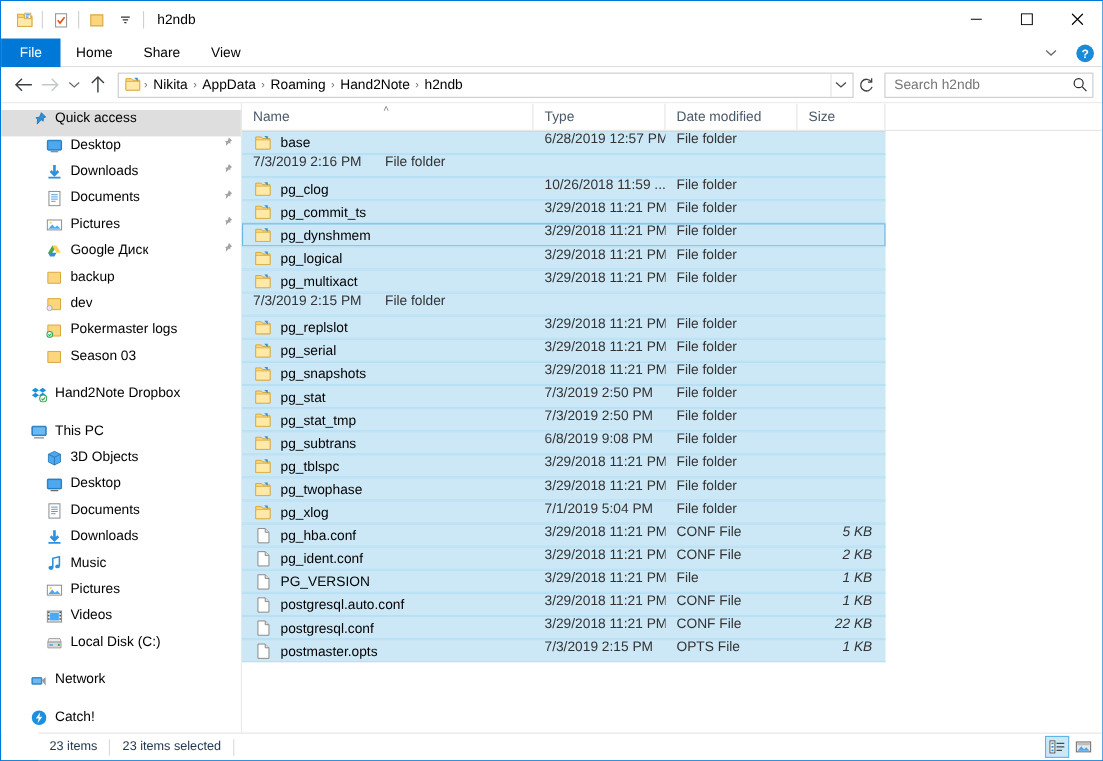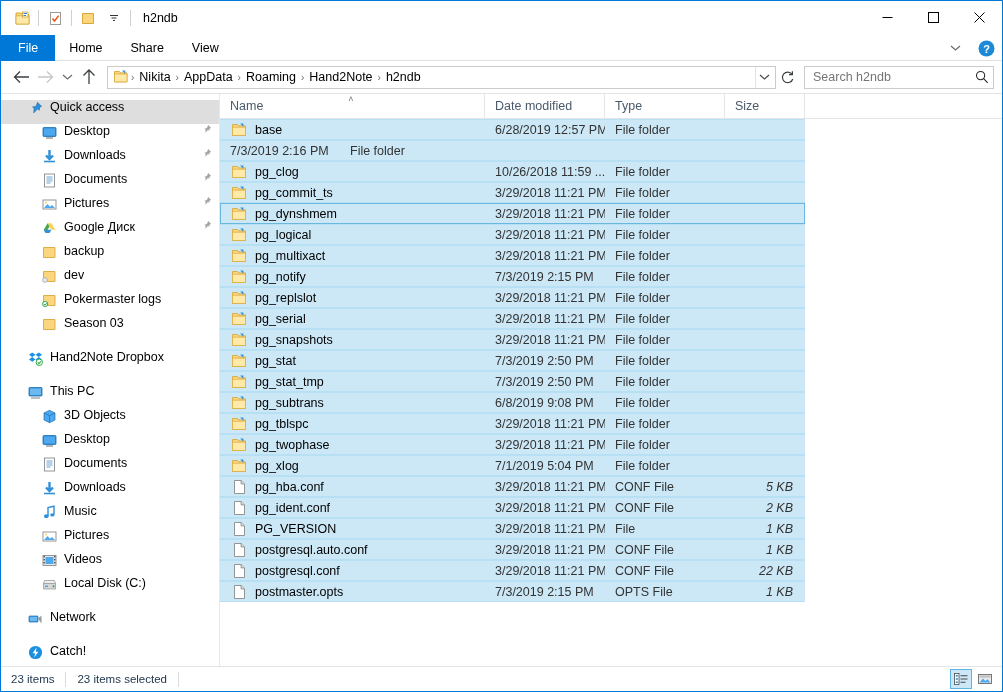--- a/index.html
+++ b/index.html
@@ -206,21 +206,21 @@
   .sortcaret {
     position: absolute; top: 1px; left: 50%;
     transform: translateX(-50%);
     color: #6f7b86; font-size: 9px; line-height: 9px;
   }
   .col.c-name .sortcaret { left: 131px; }
 
   .rows { flex: 1 1 auto; overflow: hidden; position: relative; }
   .row {
     height: 21px;
-    display: flex; align-items: center;
+    display: flex; 
     font-size: 12.5px; color: #000;
     position: relative;
   }
   .row .sel {
     position: absolute; left: 0; top: 0;
     width: 585px; height: 21px;
     background: #cce8f7;
     border-top: 1px solid #b7e0f4;
     border-bottom: 1px solid #b7e0f4;
     pointer-events: none;
@@ -239,20 +239,21 @@
   .c4 { flex: 0 0 80px; padding-right: 12px; text-align: right; color: #333; font-style: italic; }
 
   
   .statusbar {
     height: 25px; flex: 0 0 25px;
     display: flex; align-items: center;
     border-top: 1px solid #e4e4e4;
     background: #ffffff;
     padding-left: 10px;
     position: relative;
+    margin-left: 34px;
   }
   .status-seg {
     font-size: 11.5px; color: #22384f;
     padding-right: 11px; margin-right: 11px;
     border-right: 1px solid #dadada;
     height: 15px; line-height: 15px;
   }
   .status-seg:last-of-type { }
   .viewtoggles {
     position: absolute; right: 6px; top: 2px;
@@ -682,25 +683,25 @@
 
     </div>
 
     <div class="filepane">
 
       <div class="colhead">
         <div class="col c-name">
           <span class="sortcaret">˄</span>
           <span>Name</span>
         </div>
+        <div class="col c-type">
+          <span>Type</span>
+        </div>
         <div class="col c-date">
           <span>Date modified</span>
-        </div>
-        <div class="col c-type">
-          <span>Type</span>
         </div>
         <div class="col c-size">
           <span>Size</span>
         </div>
         <div class="col c-fill"></div>
       </div>
 
       <div class="rows" id="rows">
           <div class="row">
             <div class="sel"></div>
@@ -799,30 +800,20 @@
                 </svg>
               </span>
               <span>pg_multixact</span>
             </div>
             <div class="cell c2">3/29/2018 11:21 PM</div>
             <div class="cell c3">File folder</div>
             <div class="cell c4"></div>
           </div>
           <div class="row">
             <div class="sel"></div>
-            <div class="cell c1">
-              <span class="fico">
-                <svg width="16" height="16" viewBox="0 0 16 16">
-                  <path d="M1.5 2.5h5l1.2 1.4H14.5v9.6H1.5z" fill="#fcd57f" stroke="#d8a93a" stroke-width=".9"></path>
-                  <path d="M1.5 5.2h13v8.3H1.5z" fill="#ffe9a8" stroke="#d8a93a" stroke-width=".7"></path>
-                  <path d="M9.2 1.6h3.2v3.2z" fill="#2f8fd8"></path>
-                </svg>
-              </span>
-              <span>pg_notify</span>
-            </div>
             <div class="cell c2">7/3/2019 2:15 PM</div>
             <div class="cell c3">File folder</div>
             <div class="cell c4"></div>
           </div>
           <div class="row">
             <div class="sel"></div>
             <div class="cell c1">
               <span class="fico">
                 <svg width="16" height="16" viewBox="0 0 16 16">
                   <path d="M1.5 2.5h5l1.2 1.4H14.5v9.6H1.5z" fill="#fcd57f" stroke="#d8a93a" stroke-width=".9"></path>

